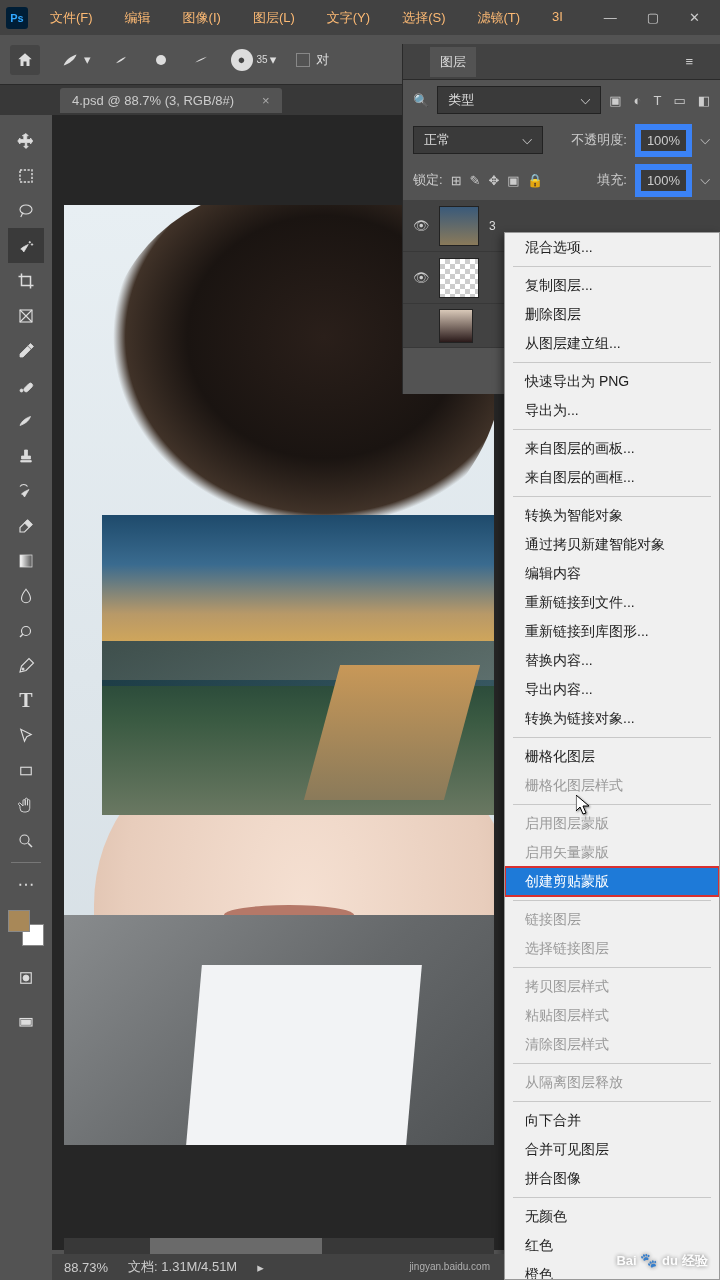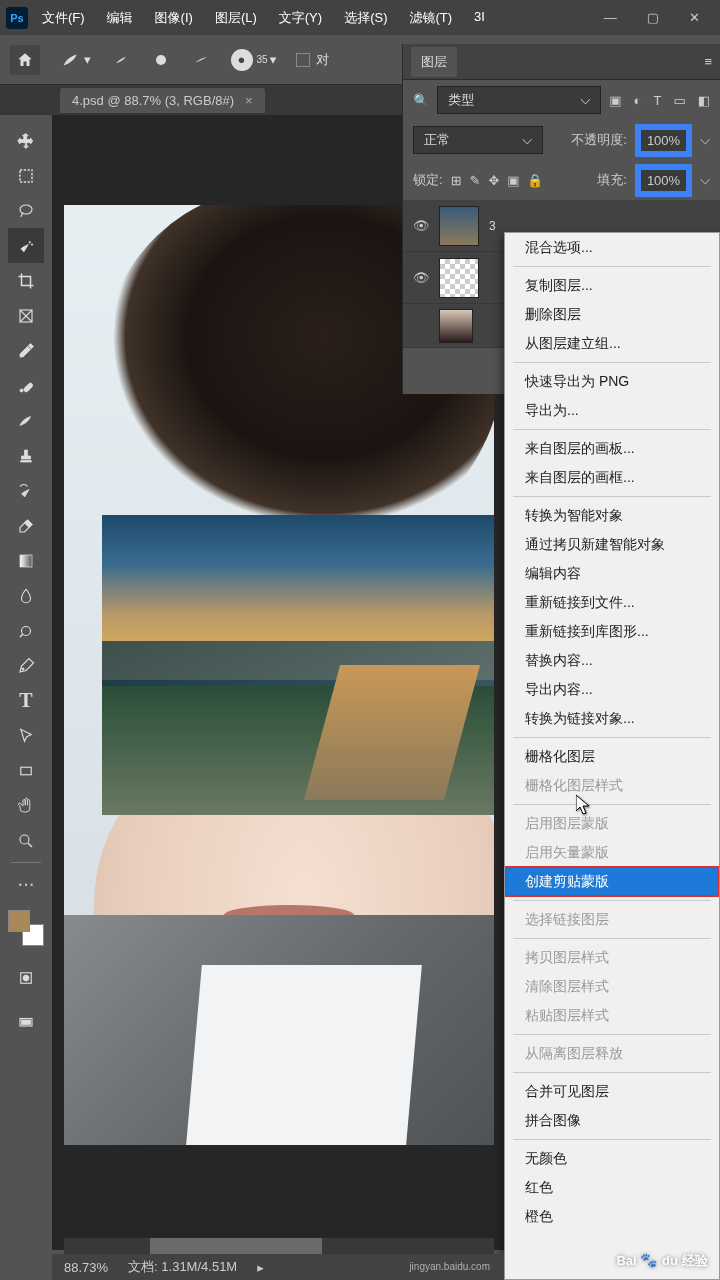--- a/index.html
+++ b/index.html
@@ -1,27 +1,27 @@
 <!DOCTYPE html>
 <html><head>
 <meta charset="utf-8">
 <style>
 *{margin:0;padding:0;box-sizing:border-box;font-family:"Microsoft YaHei",Arial,sans-serif;font-size:13px;user-select:none}
 body{background:#535353;width:720px;height:1280px;overflow:hidden;position:relative}
 .titlebar{height:35px;background:#424242;display:flex;align-items:center;padding:0 6px;color:#ccc}
 .ps-logo{width:22px;height:22px;background:#001e36;color:#31a8ff;display:flex;align-items:center;justify-content:center;font-weight:bold;font-size:11px;border-radius:3px}
-.menubar{display:flex;gap:22px;margin-left:14px;color:#ffffff}
+.menubar{display:flex;gap:32px;margin-left:22px;color:#fdba74}
 .menubar span{cursor:pointer}
 .win-controls{margin-left:auto;display:flex;gap:30px;color:#ccc;font-size:14px;padding-right:14px}
 .options-bar{height:50px;background:#535353;border-bottom:1px solid #2a2a2a;display:flex;align-items:center;padding:0 10px;gap:20px}
 .home-btn{width:30px;height:30px;background:#454545;display:flex;align-items:center;justify-content:center;color:#ddd;border-radius:3px}
 .brush-preset{display:flex;align-items:center;gap:2px;color:#ddd}
 .brush-circle{width:22px;height:22px;border-radius:50%;background:#ddd;display:flex;flex-direction:column;align-items:center;justify-content:center;color:#444;font-size:9px}
 .tab-bar{height:30px;background:#383838;display:flex;align-items:center;padding-left:60px;color:#ccc;font-size:12px}
-.tab{background:#535353;padding:5px 12px;border-radius:3px 3px 0 0;display:flex;align-items:center;gap:11px}
+.tab{background:#535353;padding:5px 12px;border-radius:3px 3px 0 0;display:flex;align-items:center;gap:28px}
 .tab-close{color:#aaa}
 .workspace{position:absolute;left:52px;top:115px;right:0;bottom:30px;background:#262626;overflow:hidden}
 .canvas{position:absolute;left:12px;top:90px;width:430px;height:940px;background:linear-gradient(180deg,#e8eff3 0%,#d4dde3 15%);overflow:hidden}
 .portrait{position:absolute;inset:0;background:linear-gradient(180deg,#e8eff3 0%,#d4dde3 100%)}
 .hair{position:absolute;top:-20px;left:40px;width:400px;height:380px;background:radial-gradient(ellipse 62% 58% at 55% 40%,#2a1f1a 0%,#1a1411 55%,#403228 80%,transparent 85%);border-radius:50% 45% 60% 50%}
 .face{position:absolute;top:550px;left:30px;width:420px;height:500px;background:radial-gradient(ellipse at 50% 30%,#f5e0d2 0%,#e8cdbc 60%,#d4b5a0 100%);border-radius:30% 30% 40% 40%}
 .mouth{position:absolute;top:700px;left:160px;width:130px;height:20px;background:#b57868;border-radius:50%}
 .chin-shadow{position:absolute;top:780px;left:100px;width:250px;height:120px;background:radial-gradient(ellipse,#c9a893 0%,transparent 70%)}
 .collar{position:absolute;bottom:-30px;left:-20px;width:500px;height:260px;background:linear-gradient(135deg,#8a8d8f 0%,#65686a 50%,#4a4d4f 100%)}
 .shirt{position:absolute;bottom:0;left:130px;width:220px;height:180px;background:#f2f3f5;transform:skew(-5deg)}
@@ -32,21 +32,21 @@
 .skyline{position:absolute;top:42%;width:100%;height:15%;background:linear-gradient(90deg,#1a3a4a 0%,#2a4a5a 50%,#3a5a6a 100%);opacity:0.8}
 .toolbox{position:absolute;left:0;top:115px;width:52px;bottom:0;background:#535353;display:flex;flex-direction:column;align-items:center;padding-top:8px;gap:0}
 .tool{width:36px;height:35px;display:flex;align-items:center;justify-content:center;color:#ddd;cursor:pointer;font-size:17px}
 .tool.active{background:#3a3a3a}
 .tool svg{width:18px;height:18px;fill:#ddd;stroke:#ddd}
 .color-swatches{margin-top:8px;position:relative;width:36px;height:36px}
 .swatch-bg{position:absolute;bottom:0;right:0;width:22px;height:22px;background:#fff;border:1px solid #888}
 .swatch-fg{position:absolute;top:0;left:0;width:22px;height:22px;background:#a88858;border:1px solid #888}
 .toolbox-bottom{margin-top:14px;display:flex;flex-direction:column;gap:10px}
 .layers-panel{position:absolute;right:0;top:44px;width:318px;height:350px;background:#535353;border-left:1px solid #2a2a2a}
-.panel-tab{height:36px;display:flex;align-items:center;padding:0 8px;color:#ddd;background:#424242;border-bottom:1px solid #2a2a2a}
+.panel-tab{height:36px;display:flex;align-items:center;padding:0 27px;color:#ddd;background:#424242;border-bottom:1px solid #2a2a2a}
 .panel-tab-label{padding:6px 10px;background:#535353}
 .panel-row{height:40px;display:flex;align-items:center;padding:0 10px;gap:8px;color:#ccc;font-size:12px}
 .dropdown{background:#3a3a3a;padding:4px 10px;border:1px solid #222;color:#ddd;flex:1;display:flex;justify-content:space-between;align-items:center}
 .panel-icons{display:flex;gap:12px;margin-left:auto;color:#ccc}
 .pct-box{background:#3a3a3a;padding:3px 6px;border:6px solid #3b82f6;min-width:48px;text-align:right}
 .layer-list{background:#424242}
 .layer-row{height:52px;display:flex;align-items:center;padding:0 10px;gap:10px;border-bottom:1px solid #383838}
 .eye-icon{width:16px;color:#ccc}
 .layer-thumb{width:40px;height:40px;background:#888;border:1px solid #222}
 .checker{background:repeating-conic-gradient(#ccc 0 25%,#fff 0 50%) 0 0/10px 10px}
@@ -371,28 +371,30 @@
     <div class="ctx-item">导出内容...</div>
     <div class="ctx-item">转换为链接对象...</div>
     <div class="ctx-sep"></div>
     <div class="ctx-item">栅格化图层</div>
     <div class="ctx-item disabled">栅格化图层样式</div>
     <div class="ctx-sep"></div>
     <div class="ctx-item disabled">启用图层蒙版</div>
     <div class="ctx-item disabled">启用矢量蒙版</div>
     <div class="ctx-item selected">创建剪贴蒙版</div>
     <div class="ctx-sep"></div>
+    <div class="ctx-item disabled">链接图层</div>
     <div class="ctx-item disabled">选择链接图层</div>
     <div class="ctx-sep"></div>
     <div class="ctx-item disabled">拷贝图层样式</div>
+    <div class="ctx-item disabled">粘贴图层样式</div>
     <div class="ctx-item disabled">清除图层样式</div>
-    <div class="ctx-item disabled">粘贴图层样式</div>
     <div class="ctx-sep"></div>
     <div class="ctx-item disabled">从隔离图层释放</div>
     <div class="ctx-sep"></div>
+    <div class="ctx-item">向下合并</div>
     <div class="ctx-item">合并可见图层</div>
     <div class="ctx-item">拼合图像</div>
     <div class="ctx-sep"></div>
     <div class="ctx-item">无颜色</div>
     <div class="ctx-item">红色</div>
     <div class="ctx-item">橙色</div>
   </div>
 
 <div class="cursor">
   <svg viewBox="0 0 16 20">

